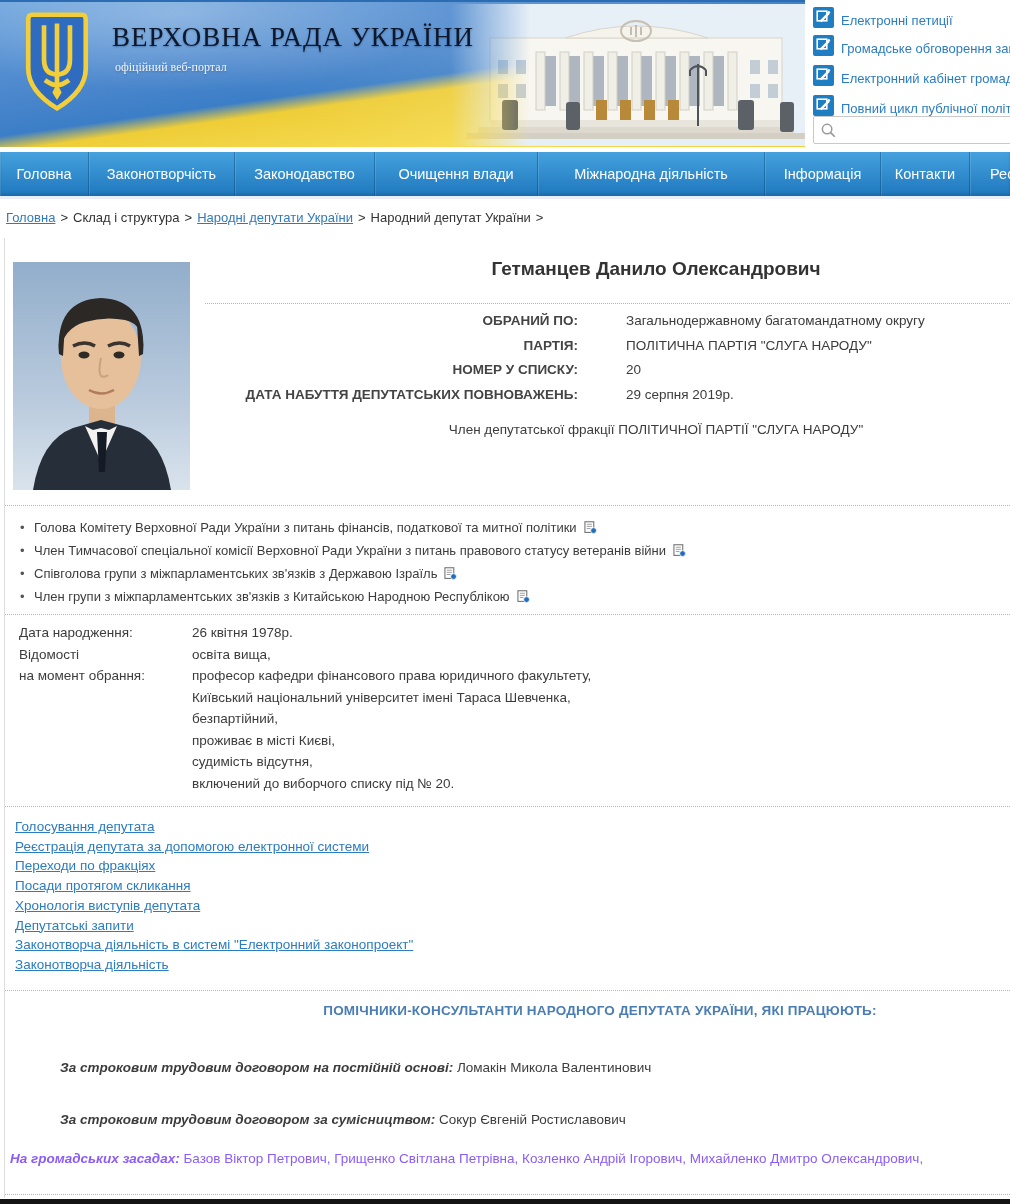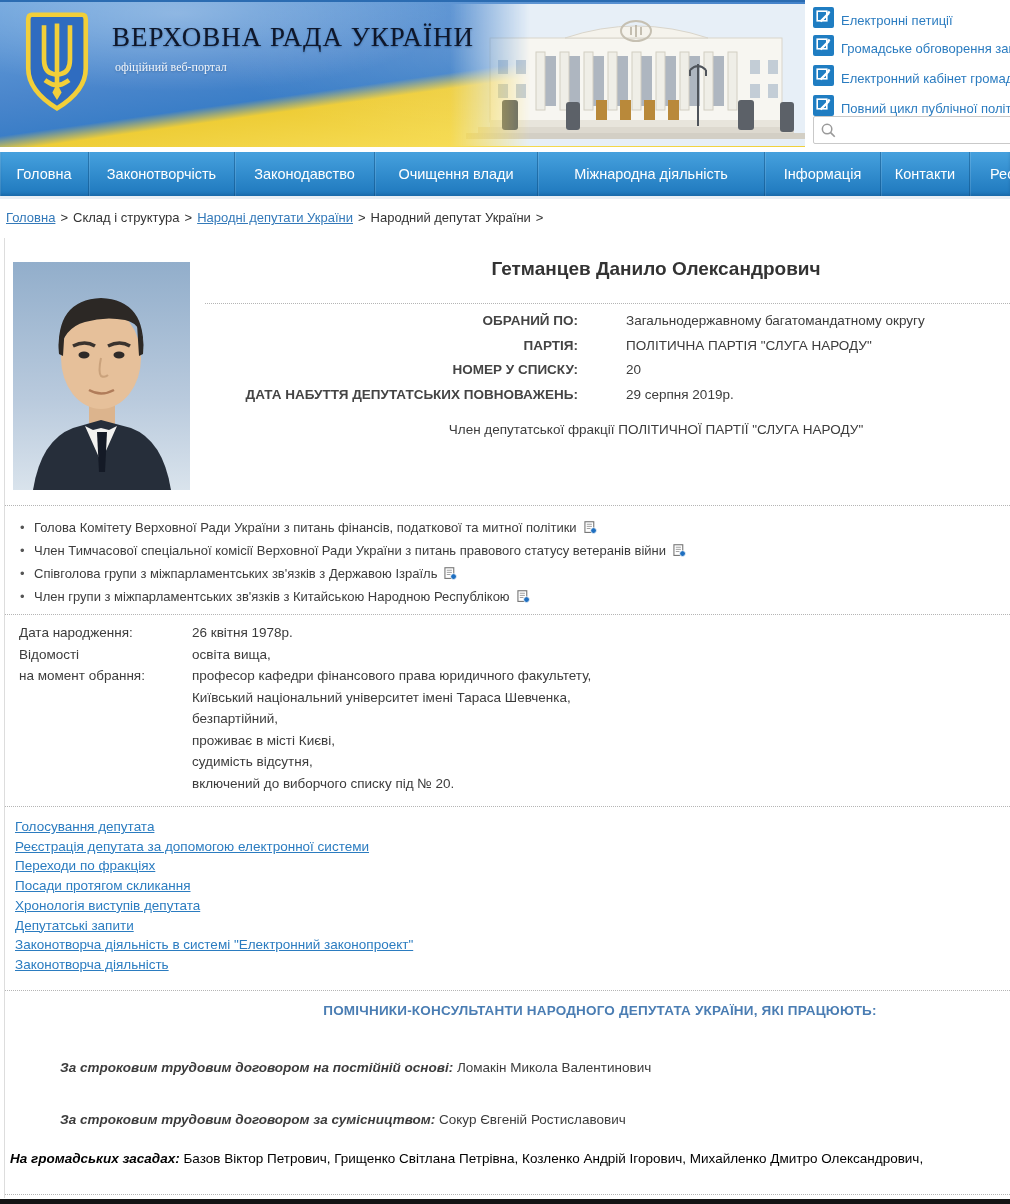--- a/index.html
+++ b/index.html
@@ -77,21 +77,21 @@
   
   .dlinks{position:absolute;left:15px;top:817px;}
   .dlinks a{display:block;line-height:19.7px;font-size:13.5px;color:#2b7cc0;
     text-decoration:underline;white-space:nowrap;cursor:pointer;}
 
   
   .asst-heading{position:absolute;left:0;top:1003px;width:1200px;text-align:center;
     font-size:13.5px;font-weight:bold;color:#4a7db3;letter-spacing:.2px;}
   .asst-row{position:absolute;left:12px;font-size:13.5px;white-space:nowrap;color:#3c3c3c;margin-left:48px;}
   .asst-label{font-weight:bold;font-style:italic;}
-  .asst-par{position:absolute;left:10px;top:1146px;width:1000px;font-size:13.5px;color:#000000;}
+  .asst-par{position:absolute;left:10px;top:1146px;width:1000px;font-size:13.5px;color:#8b5cf6;}
   .asst-par .pline{white-space:nowrap;line-height:25px;}
   .hl-box{display:inline-block;border:2px solid #e3484b;padding:0 3px;margin:0 2px;line-height:19px;}
 
   .footer-bar{position:absolute;left:0;bottom:0;width:1010px;height:5px;background:#141414;}
 </style>
 </head>
 <body>
 
 <div class="page">
 

